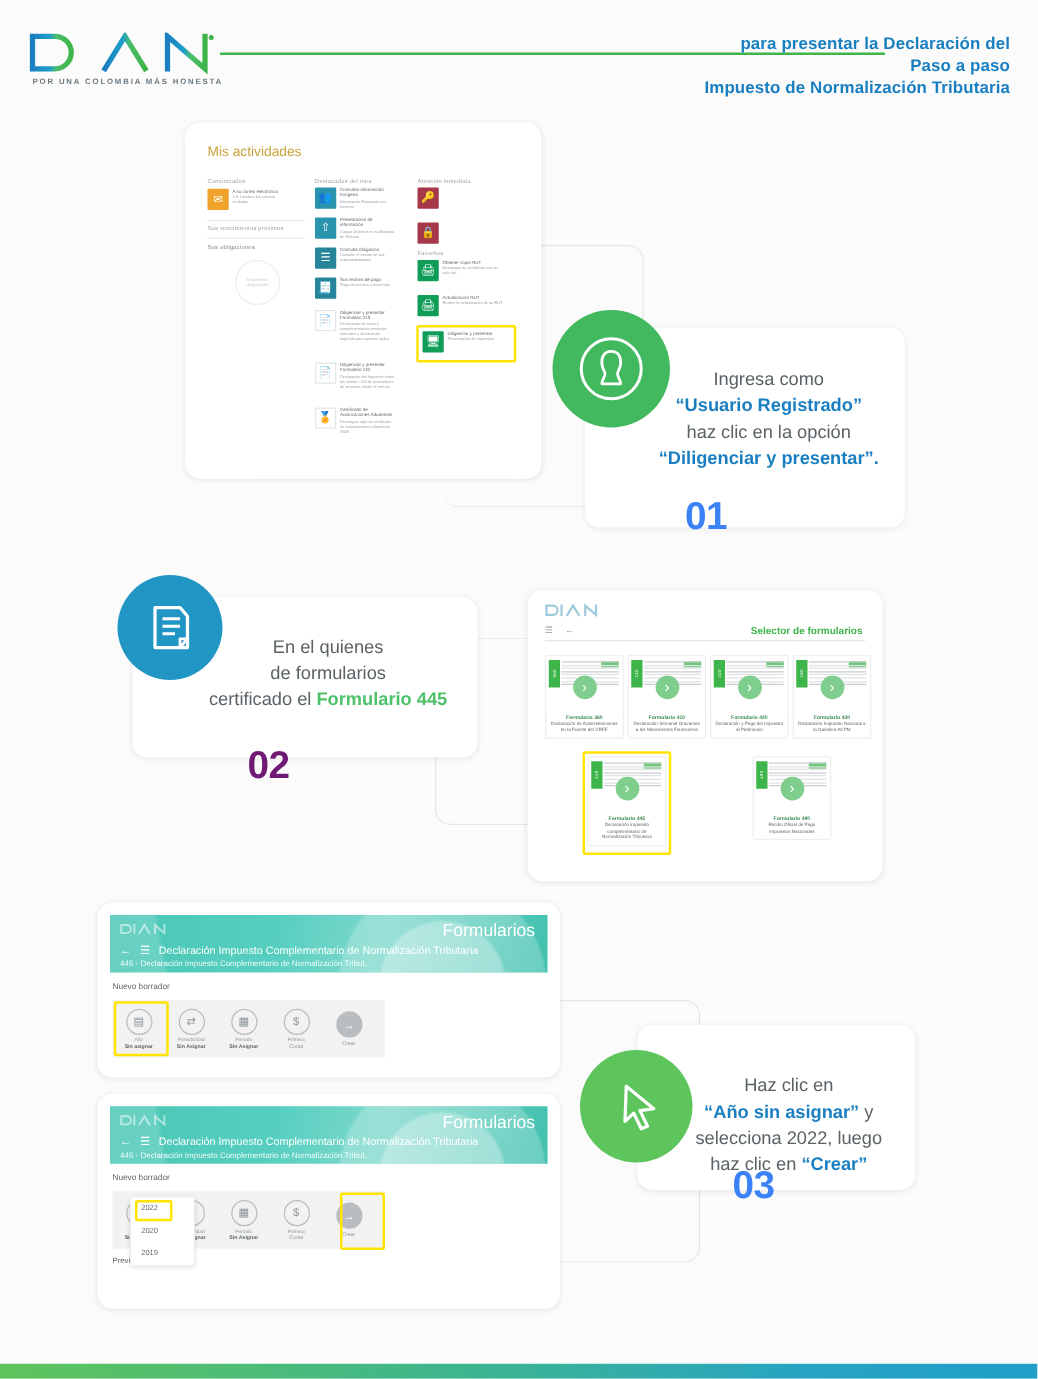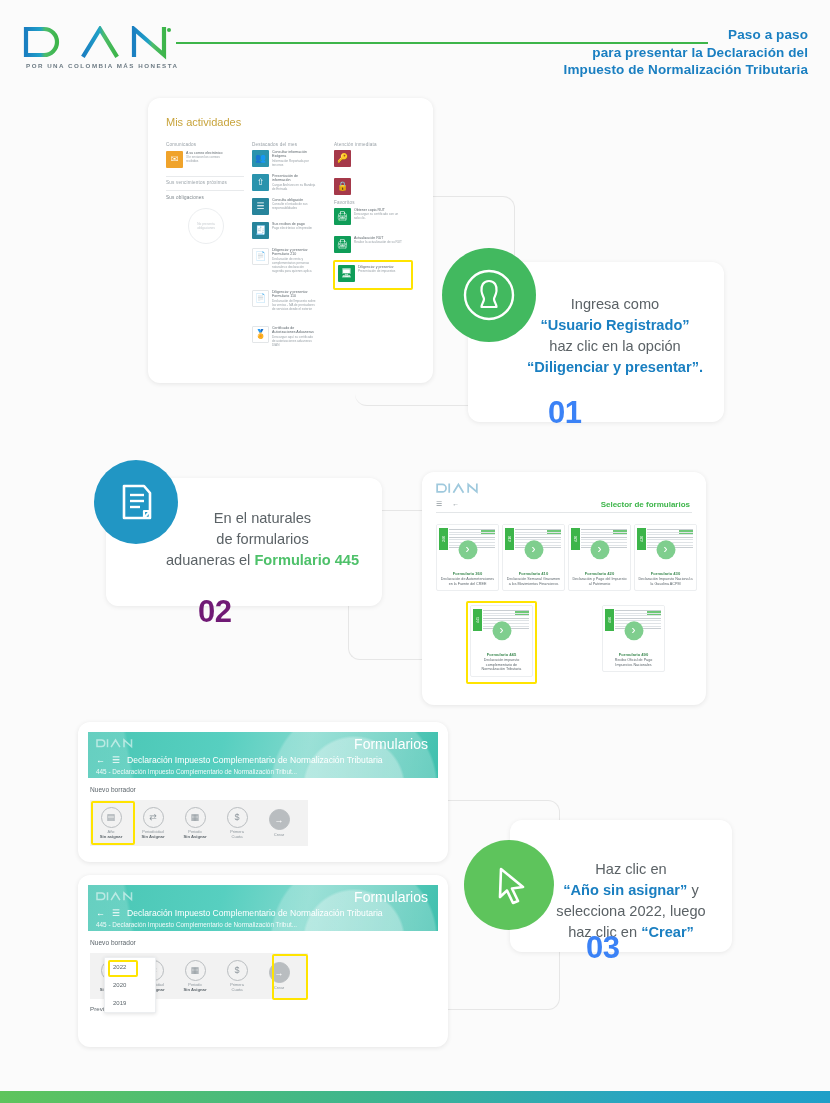--- a/index.html
+++ b/index.html
@@ -178,22 +178,22 @@
           <path d="M46 3 L46 29"></path>
           <path d="M62 29 L78 3 L94 29"></path>
           <path d="M112 29 L112 3 L142 29 L142 3"></path>
         </g>
         <circle cx="147" cy="4" r="2" fill="#3db54a"></circle>
       </svg>
       <div class="logo-tag">POR UNA COLOMBIA MÁS HONESTA</div>
     </div>
     <div class="header-rule"></div>
     <div class="header-title">
+      <div>para presentar la Declaración del</div>
       <div>Paso a paso</div>
-      <div>para presentar la Declaración del</div>
       <div>Impuesto de Normalización Tributaria</div>
     </div>
   </div>
 
   <div class="connector" style="left:355px; top:196px; width:160px; height:210px; border-left:none;"></div>
 
   <div class="shot" style="left:148px; top:98px; width:285px; height:285px;">
     <div class="m1-title">Mis actividades</div>
 
     <div class="colhead" style="left:18px; top:44px;">Comunicados</div>
@@ -349,24 +349,24 @@
   <div class="bubble blue" style="left:94px; top:460px; width:84px; height:84px;">
     <svg width="44" height="44" viewBox="0 0 44 44">
       <path d="M10 6 H30 L36 13 V38 H10 Z" fill="none" stroke="#ffffff" stroke-width="2.6" stroke-linejoin="round"></path>
       <path d="M30 38 L36 31 L30 31 Z" fill="#2196c4" stroke="#ffffff" stroke-width="2.2" stroke-linejoin="round"></path>
       <line x1="16" y1="15" x2="30" y2="15" stroke="#ffffff" stroke-width="2.4"></line>
       <line x1="16" y1="21" x2="30" y2="21" stroke="#ffffff" stroke-width="2.4"></line>
       <line x1="16" y1="27" x2="26" y2="27" stroke="#ffffff" stroke-width="2.4"></line>
     </svg>
   </div>
   <div class="steptxt" style="left:160px; top:508px; width:205px;">
-    <div>En el naturales</div>
+    <div>En el quienes</div>
     <div>de formularios</div>
     <div>
-      <span>aduaneras el </span><span class="hi-green">Formulario 445</span>
+      <span>certificado el </span><span class="hi-green">Formulario 445</span>
     </div>
   </div>
   <div class="stepnum blue" style="left:198px; top:594px;">02</div>
 
   <div class="shot" style="left:422px; top:472px; width:284px; height:233px;">
     <svg class="m2-logo" width="46" height="13" viewBox="0 0 160 34">
       <g fill="none" stroke="#9fc9dd" stroke-width="6" stroke-linecap="square">
         <path d="M4 3 L22 3 A13 13 0 0 1 22 29 L4 29 Z"></path>
         <path d="M46 3 L46 29"></path>
         <path d="M62 29 L78 3 L94 29"></path>

